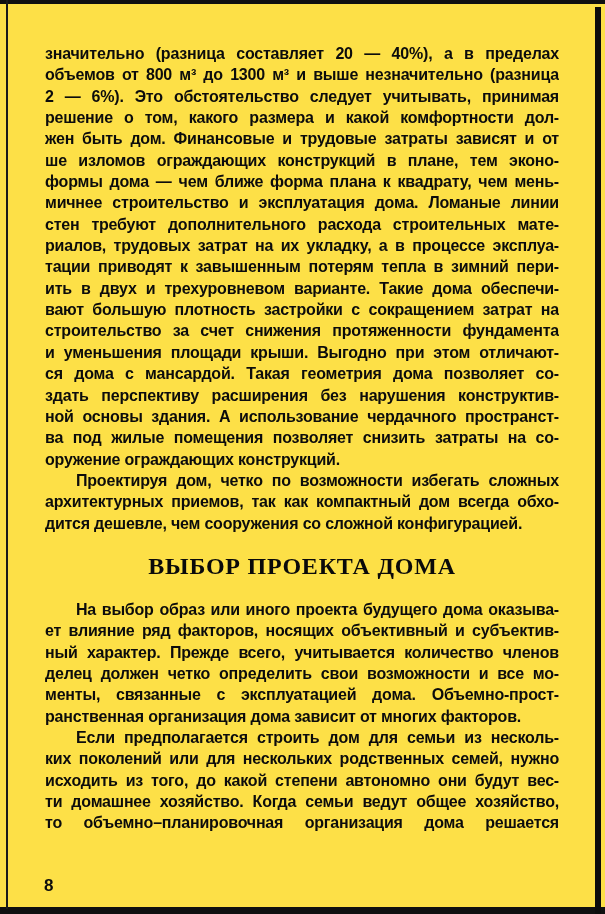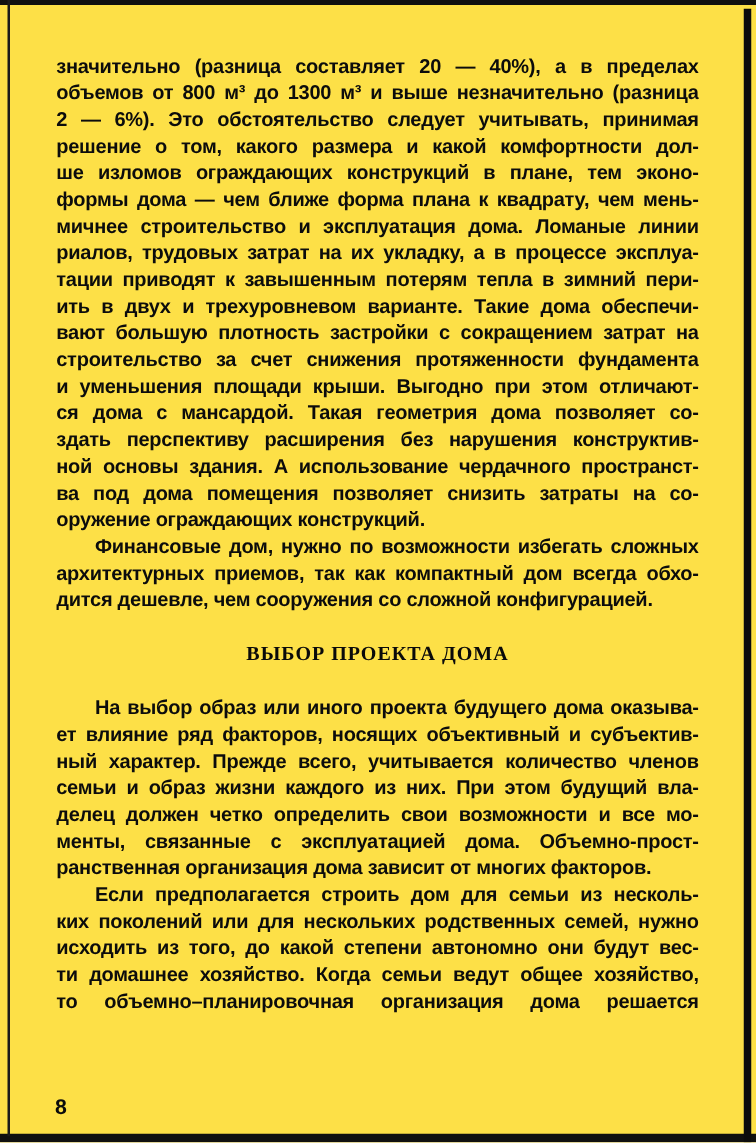--- a/index.html
+++ b/index.html
@@ -37,21 +37,21 @@
     text-align: justify;
     text-align-last: justify;
     white-space: normal;
   }
   .line.end { text-align-last: left; }
   .line.indent { text-indent: 31px; }
 
   .heading {
     font-family: "Liberation Serif", serif;
     font-weight: bold;
-    font-size: 16px;
+    font-size: 24px;
     letter-spacing: 0.8px;
     color: #0a0a0a;
     text-align: left;
     text-align-last: center;
     margin-top: 22px;
     margin-bottom: 19px;
     height: 24px;
   }
 
   .page-number {
@@ -71,49 +71,50 @@
   <div class="frame-left"></div>
   <div class="frame-right"></div>
 
   <div class="text-block">
 
     <div class="para">
       <div class="line">значительно (разница составляет 20 — 40%), а в пределах</div>
       <div class="line">объемов от 800 м³ до 1300 м³ и выше незначительно (разница</div>
       <div class="line">2 — 6%). Это обстоятельство следует учитывать, принимая</div>
       <div class="line">решение о том, какого размера и какой комфортности дол-</div>
+      <div class="line">жен быть дом. Финансовые и трудовые затраты зависят и от</div>
       <div class="line">ше изломов ограждающих конструкций в плане, тем эконо-</div>
       <div class="line">формы дома — чем ближе форма плана к квадрату, чем мень-</div>
       <div class="line">мичнее строительство и эксплуатация дома. Ломаные линии</div>
+      <div class="line">стен требуют дополнительного расхода строительных мате-</div>
       <div class="line">риалов, трудовых затрат на их укладку, а в процессе эксплуа-</div>
       <div class="line">тации приводят к завышенным потерям тепла в зимний пери-</div>
       <div class="line">ить в двух и трехуровневом варианте. Такие дома обеспечи-</div>
       <div class="line">вают большую плотность застройки с сокращением затрат на</div>
       <div class="line">строительство за счет снижения протяженности фундамента</div>
       <div class="line">и уменьшения площади крыши. Выгодно при этом отличают-</div>
       <div class="line">ся дома с мансардой. Такая геометрия дома позволяет со-</div>
       <div class="line">здать перспективу расширения без нарушения конструктив-</div>
       <div class="line">ной основы здания. А использование чердачного пространст-</div>
-      <div class="line">ва под дома помещения позволяет снизить затраты на со-</div>
+      <div class="line">ва под жилые помещения позволяет снизить затраты на со-</div>
       <div class="line end">оружение ограждающих конструкций.</div>
     </div>
 
     <div class="para">
-      <div class="line indent">Финансовые дом, нужно по возможности избегать сложных</div>
+      <div class="line indent">Проектируя дом, четко по возможности избегать сложных</div>
       <div class="line">архитектурных приемов, так как компактный дом всегда обхо-</div>
       <div class="line end">дится дешевле, чем сооружения со сложной конфигурацией.</div>
     </div>
 
     <div class="heading">ВЫБОР ПРОЕКТА ДОМА</div>
 
     <div class="para">
       <div class="line indent">На выбор образ или иного проекта будущего дома оказыва-</div>
       <div class="line">ет влияние ряд факторов, носящих объективный и субъектив-</div>
       <div class="line">ный характер. Прежде всего, учитывается количество членов</div>
-      <div class="line">семьи и образ жизни каждого из них. При этом будущий вла-</div>
       <div class="line">делец должен четко определить свои возможности и все мо-</div>
       <div class="line">менты, связанные с эксплуатацией дома. Объемно-прост-</div>
       <div class="line end">ранственная организация дома зависит от многих факторов.</div>
     </div>
 
     <div class="para">
       <div class="line indent">Если предполагается строить дом для семьи из несколь-</div>
       <div class="line">ких поколений или для нескольких родственных семей, нужно</div>
       <div class="line">исходить из того, до какой степени автономно они будут вес-</div>
       <div class="line">ти домашнее хозяйство. Когда семьи ведут общее хозяйство,</div>

